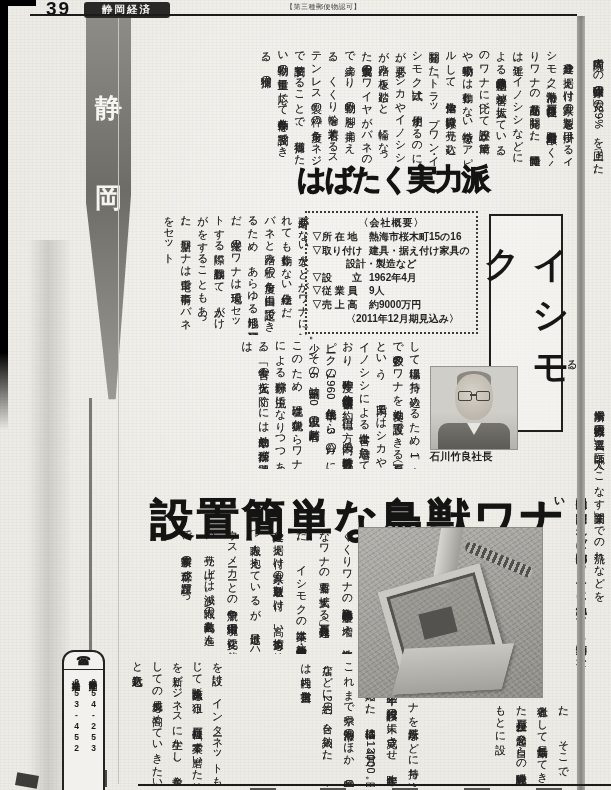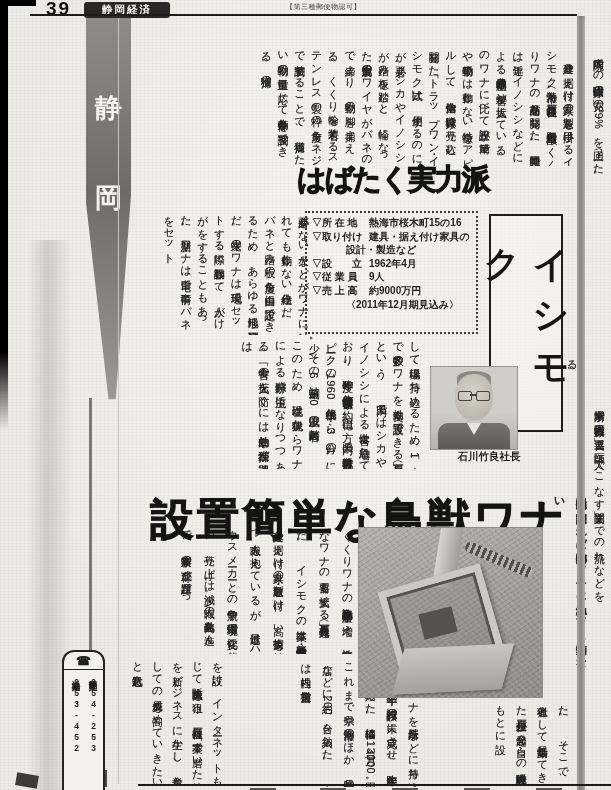--- a/index.html
+++ b/index.html
@@ -77,21 +77,21 @@
     background:radial-gradient(circle at 45% 40%, #d7d2c8, #bcb6ac 75%);}
   .pres .hair{position:absolute;left:26px;top:4px;width:34px;height:14px;border-radius:50% 50% 0 0;
     background:#8b8981;}
   .pres .gl{position:absolute;top:24px;width:12px;height:8px;border:1.5px solid #45443f;border-radius:2px;}
   .pres .gl.l{left:27px;} .pres .gl.r{left:45px;}
   .pres .bridge{position:absolute;left:39px;top:27px;width:7px;height:1.5px;background:#45443f;}
   .pres .torso{position:absolute;left:7px;top:56px;width:72px;height:26px;border-radius:10px 10px 0 0;
     background:linear-gradient(180deg,#75736e,#5d5b56);}
   .pres .collar{position:absolute;left:36px;top:56px;width:14px;height:12px;background:#e8e6e0;
     clip-path:polygon(0 0,100% 0,50% 100%);}
-  .pres-cap{left:444px;top:450px;width:90px;text-align:center;font-size:10.5px;font-weight:700;}
+  .pres-cap{left:416px;top:450px;width:90px;text-align:center;font-size:10.5px;font-weight:700;}
   
   .headline{left:138px;top:491px;width:442px;text-align:center;font-size:43px;font-weight:900;
     letter-spacing:3px;color:#141412;-webkit-text-stroke:1.1px #141412;
     text-shadow:0 0 1px rgba(0,0,0,.5);white-space:nowrap;}
   
   .trap{left:358px;top:527px;width:183px;height:169px;overflow:hidden;border:1px solid #8f8d87;
     background:
       repeating-linear-gradient(47deg, rgba(255,255,255,.09) 0 2px, rgba(0,0,0,0) 2px 5px),
       repeating-linear-gradient(-33deg, rgba(0,0,0,.11) 0 1px, rgba(0,0,0,0) 1px 4px),
       linear-gradient(160deg,#b2b0ab,#8f8d88);}
@@ -154,20 +154,21 @@
   <div class="abs v t-p2">必要がない犬などがワナに触れても作動しない仕組みだ。　バネと踏み板の角度を自由に設定できるため、あらゆる地形に対応可能だ。従来のワナは現地でセットする際に誤作動して、人がけがをすることもあった。新型ワナは自宅で事前にバネをセット</div>
   <div class="abs v t-p3">して猟場に持ち込めるため、「1人で多数のワナを効率良く設置できる」〈石川社長〉という。　県内ではシカやイノシシによる食害は急増しており、昨年度の農作物被害額は約5億円。一方、県内の狩猟者数はピークの1960年代後半から3分の1に減少。その6割超は60歳以上の高齢者だ。　このため、現在は銃猟からワナによる狩猟が主流になりつつある。「食害の拡大を防ぐには効率的な捕獲が課題。今後は</div>
   <div class="abs v t-bl">くくりワナの免許取得希望者が増え、高性能なワナの需要も拡大する」〈石川社長〉見込みだ。　イシモクの本業は新築住宅・店舗内部の建具や据え付け家具の製造・取り付け。高い技術力を持つ職人を抱えているが、最近はハウスメーカーとの競争や市場環境の変化に伴い、売り上げは減少。職人の高齢化も進んで、新事業の育成が課題だっ</div>
   <div class="abs v t-p6">た。　そこで、狩猟者として長年活動してきた石川社長が一念発起。自らの狩猟経験をもとに設</div>
   <div class="abs v t-p7">計したワナを鉄工所などに持ち込み、1年半の試行錯誤の末に完成させ、昨年末から販売を始めた。価格は1台1万3000円。これまで県や熱海市のほか、県外の銃砲店などに約200台を納入した。　今後は社内に営業担当</div>
   <div class="abs v t-p8">を設け、インターネットも通じて販路拡大を狙う。石川社長は「本業で磨いた技術力を新ビジネスに生かし、企業としての成長力を高めていきたい」と意気込む。</div>
 
   <div class="abs badge-series">はばたく実力派</div>
 
   <div class="abs co-box">
+    <div class="co-title">〈会社概要〉</div>
     <div class="co-row">
       <span class="co-label">▽所 在 地</span>
       <span class="co-val">熱海市桜木町15の16</span>
     </div>
     <div class="co-row">
       <span class="co-label">▽取り付け</span>
       <span class="co-val">建具・据え付け家具の</span>
     </div>
     <div class="co-val2">設計・製造など</div>
     <div class="co-row">

